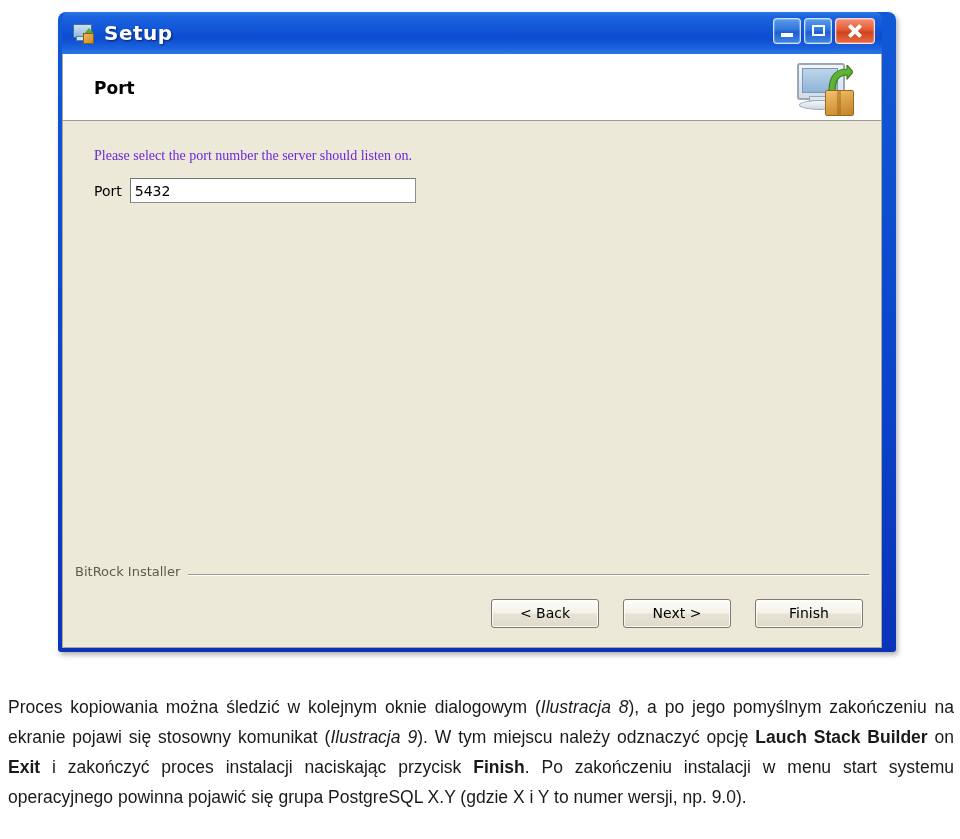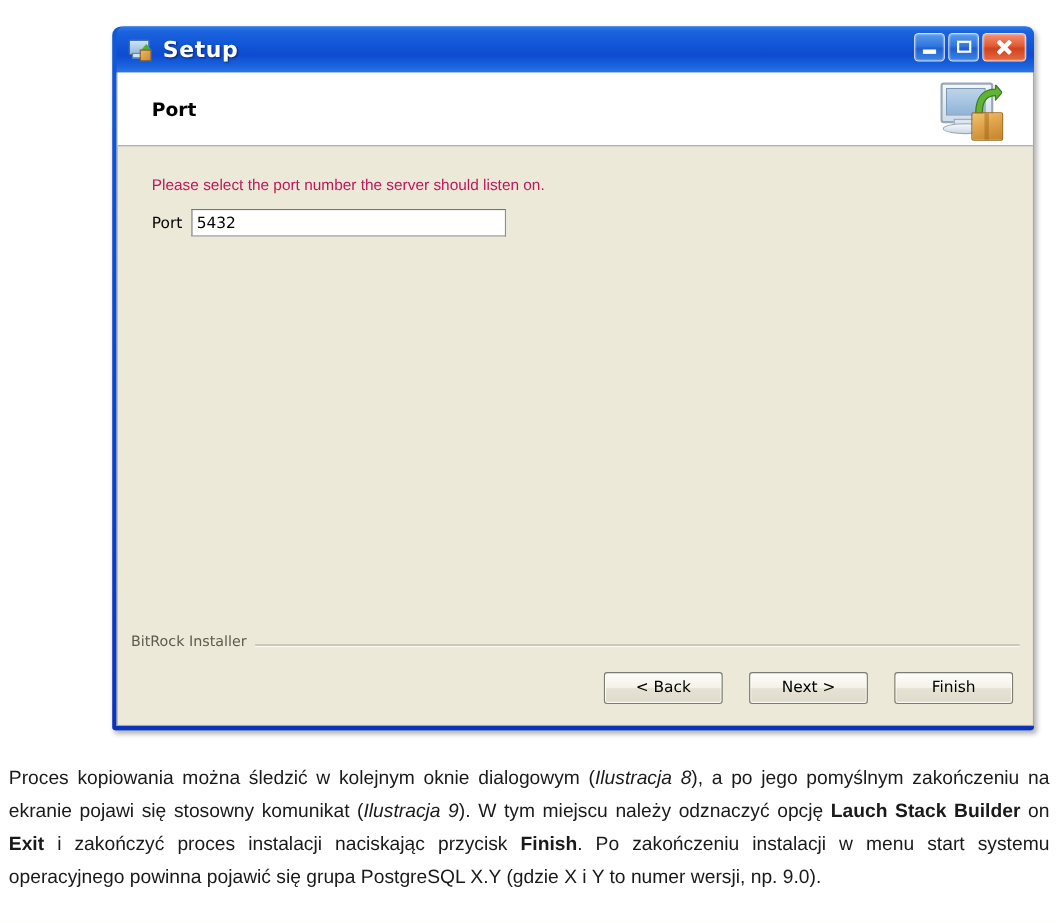--- a/index.html
+++ b/index.html
@@ -12,30 +12,29 @@
     background: #ffffff;
     font-family: "Liberation Sans", sans-serif;
     overflow: hidden;
     position: relative;
   }
 
   
   .window {
     position: absolute;
     left: 58px;
-    top: 24px;
+    top: 12px;
     width: 838px;
     height: 640px;
     background: #0a3fd0;
     border-radius: 8px 8px 3px 3px;
     box-sizing: border-box;
-    padding: 0 0 4px 4px;
+    padding: 0 14px 4px 4px;
     box-shadow: 2px 3px 5px rgba(0,0,0,0.30);
     background: linear-gradient(to bottom, #1159d6 0%, #0b45cc 55%, #0a33b8 100%);
-    margin-left: 44px;
   }
 
   .titlebar {
     height: 42px;
     position: relative;
     display: flex;
     align-items: center;
     background:
       linear-gradient(to bottom,
         #2d7ae6 0%,
@@ -240,22 +239,22 @@
   
   .content {
     position: relative;
     height: calc(100% - 67px);
   }
   .instruction {
     position: absolute;
     left: 31px;
     top: 27px;
     font-size: 14px;
-    color: #be185d;
-    font-family: Liberation Sans, sans-serif;
+    color: #6d28d9;
+    font-family: Liberation Serif, serif;
     white-space: nowrap;
   }
   .field-row {
     position: absolute;
     left: 31px;
     top: 57px;
     display: flex;
     align-items: center;
   }
   .field-label {

